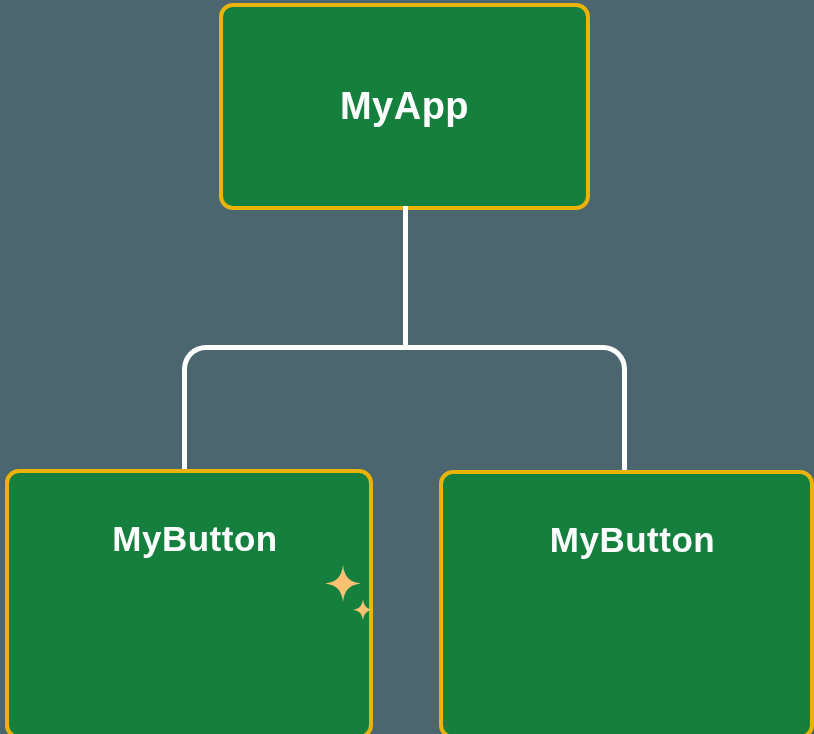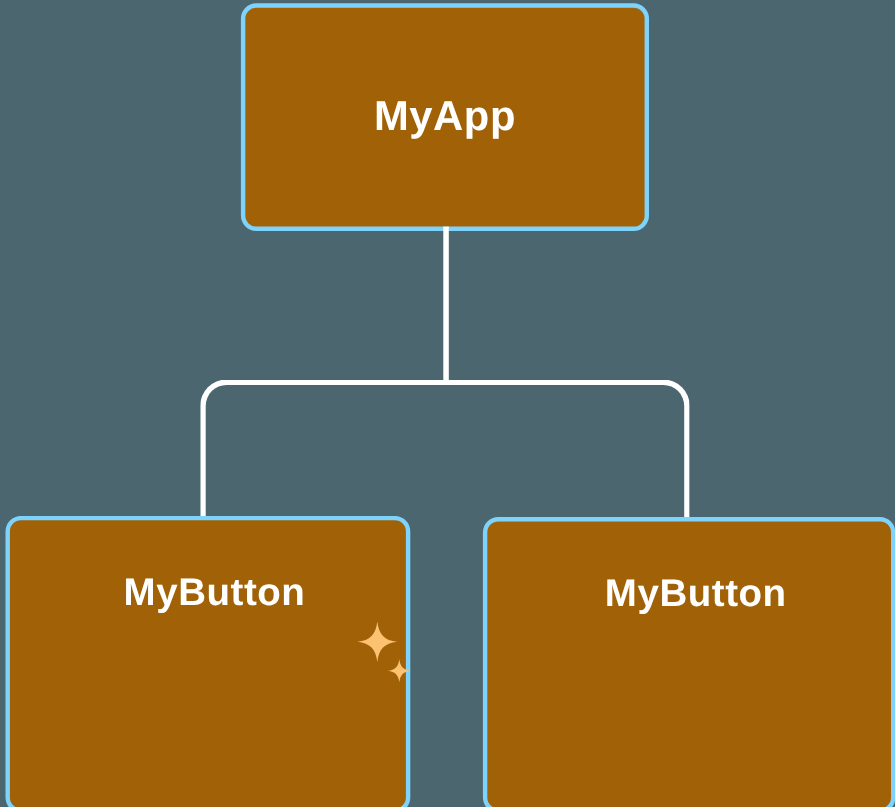--- a/index.html
+++ b/index.html
@@ -12,22 +12,22 @@
     width: 814px;
     height: 734px;
     overflow: hidden;
     background: #4c6670;
     font-family: "Liberation Sans", "DejaVu Sans", sans-serif;
   }
   
   .node {
     position: absolute;
     box-sizing: border-box;
-    background: #a16207;
-    border: 4px solid #7dd3fc;
+    background: #15803d;
+    border: 4px solid #eab308;
     border-radius: 14px;
   }
   .node-root {
     left: 219px; top: 3px;
     width: 371px; height: 207px;
     display: flex; align-items: center; justify-content: center;
   }
   .root-label {
     color: #ffffff;
     font-size: 38px;

